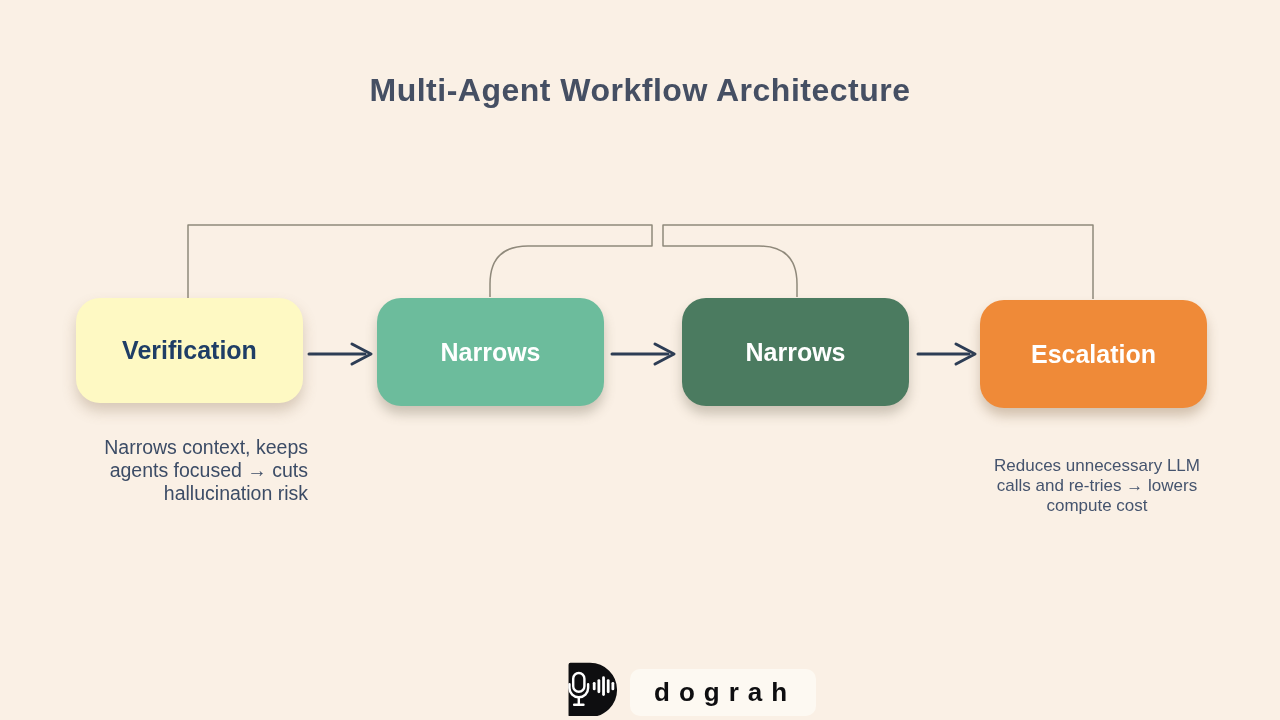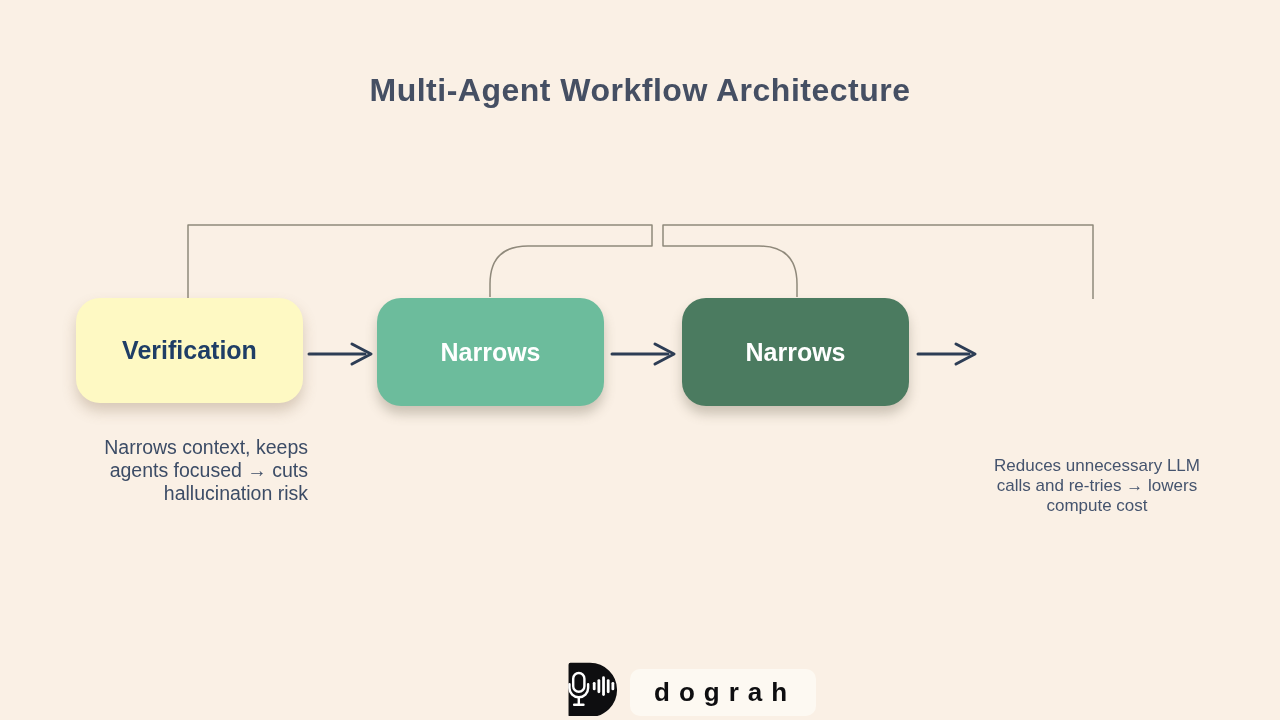--- a/index.html
+++ b/index.html
@@ -123,20 +123,23 @@
 
   <div class="node node-verification">
     <span>Verification</span>
   </div>
   <div class="node node-intent">
     <span>Narrows</span>
   </div>
   <div class="node node-domain">
     <span>Narrows</span>
   </div>
+  <div class="node node-escalation">
+    <span>Escalation</span>
+  </div>
 
   <div class="note-verification">Narrows context, keeps agents focused → cuts hallucination risk</div>
 
   <div class="note-escalation">Reduces unnecessary LLM calls and re-tries → lowers compute cost</div>
 
   <div class="brand">
     <svg class="brand-mark" viewBox="0 0 60 60">
       <path d="M9 5 H30 A27 27 0 1 1 30 59 H9 Z" fill="#0e0e10" stroke="#0e0e10" stroke-width="4" stroke-linejoin="round"></path>
       <rect x="12" y="14" width="12" height="20" rx="6" fill="none" stroke="#ffffff" stroke-width="2.6"></rect>
       <path d="M8 26 v4 a10 10 0 0 0 20 0 v-4" fill="none" stroke="#ffffff" stroke-width="2.6" stroke-linecap="round"></path>

